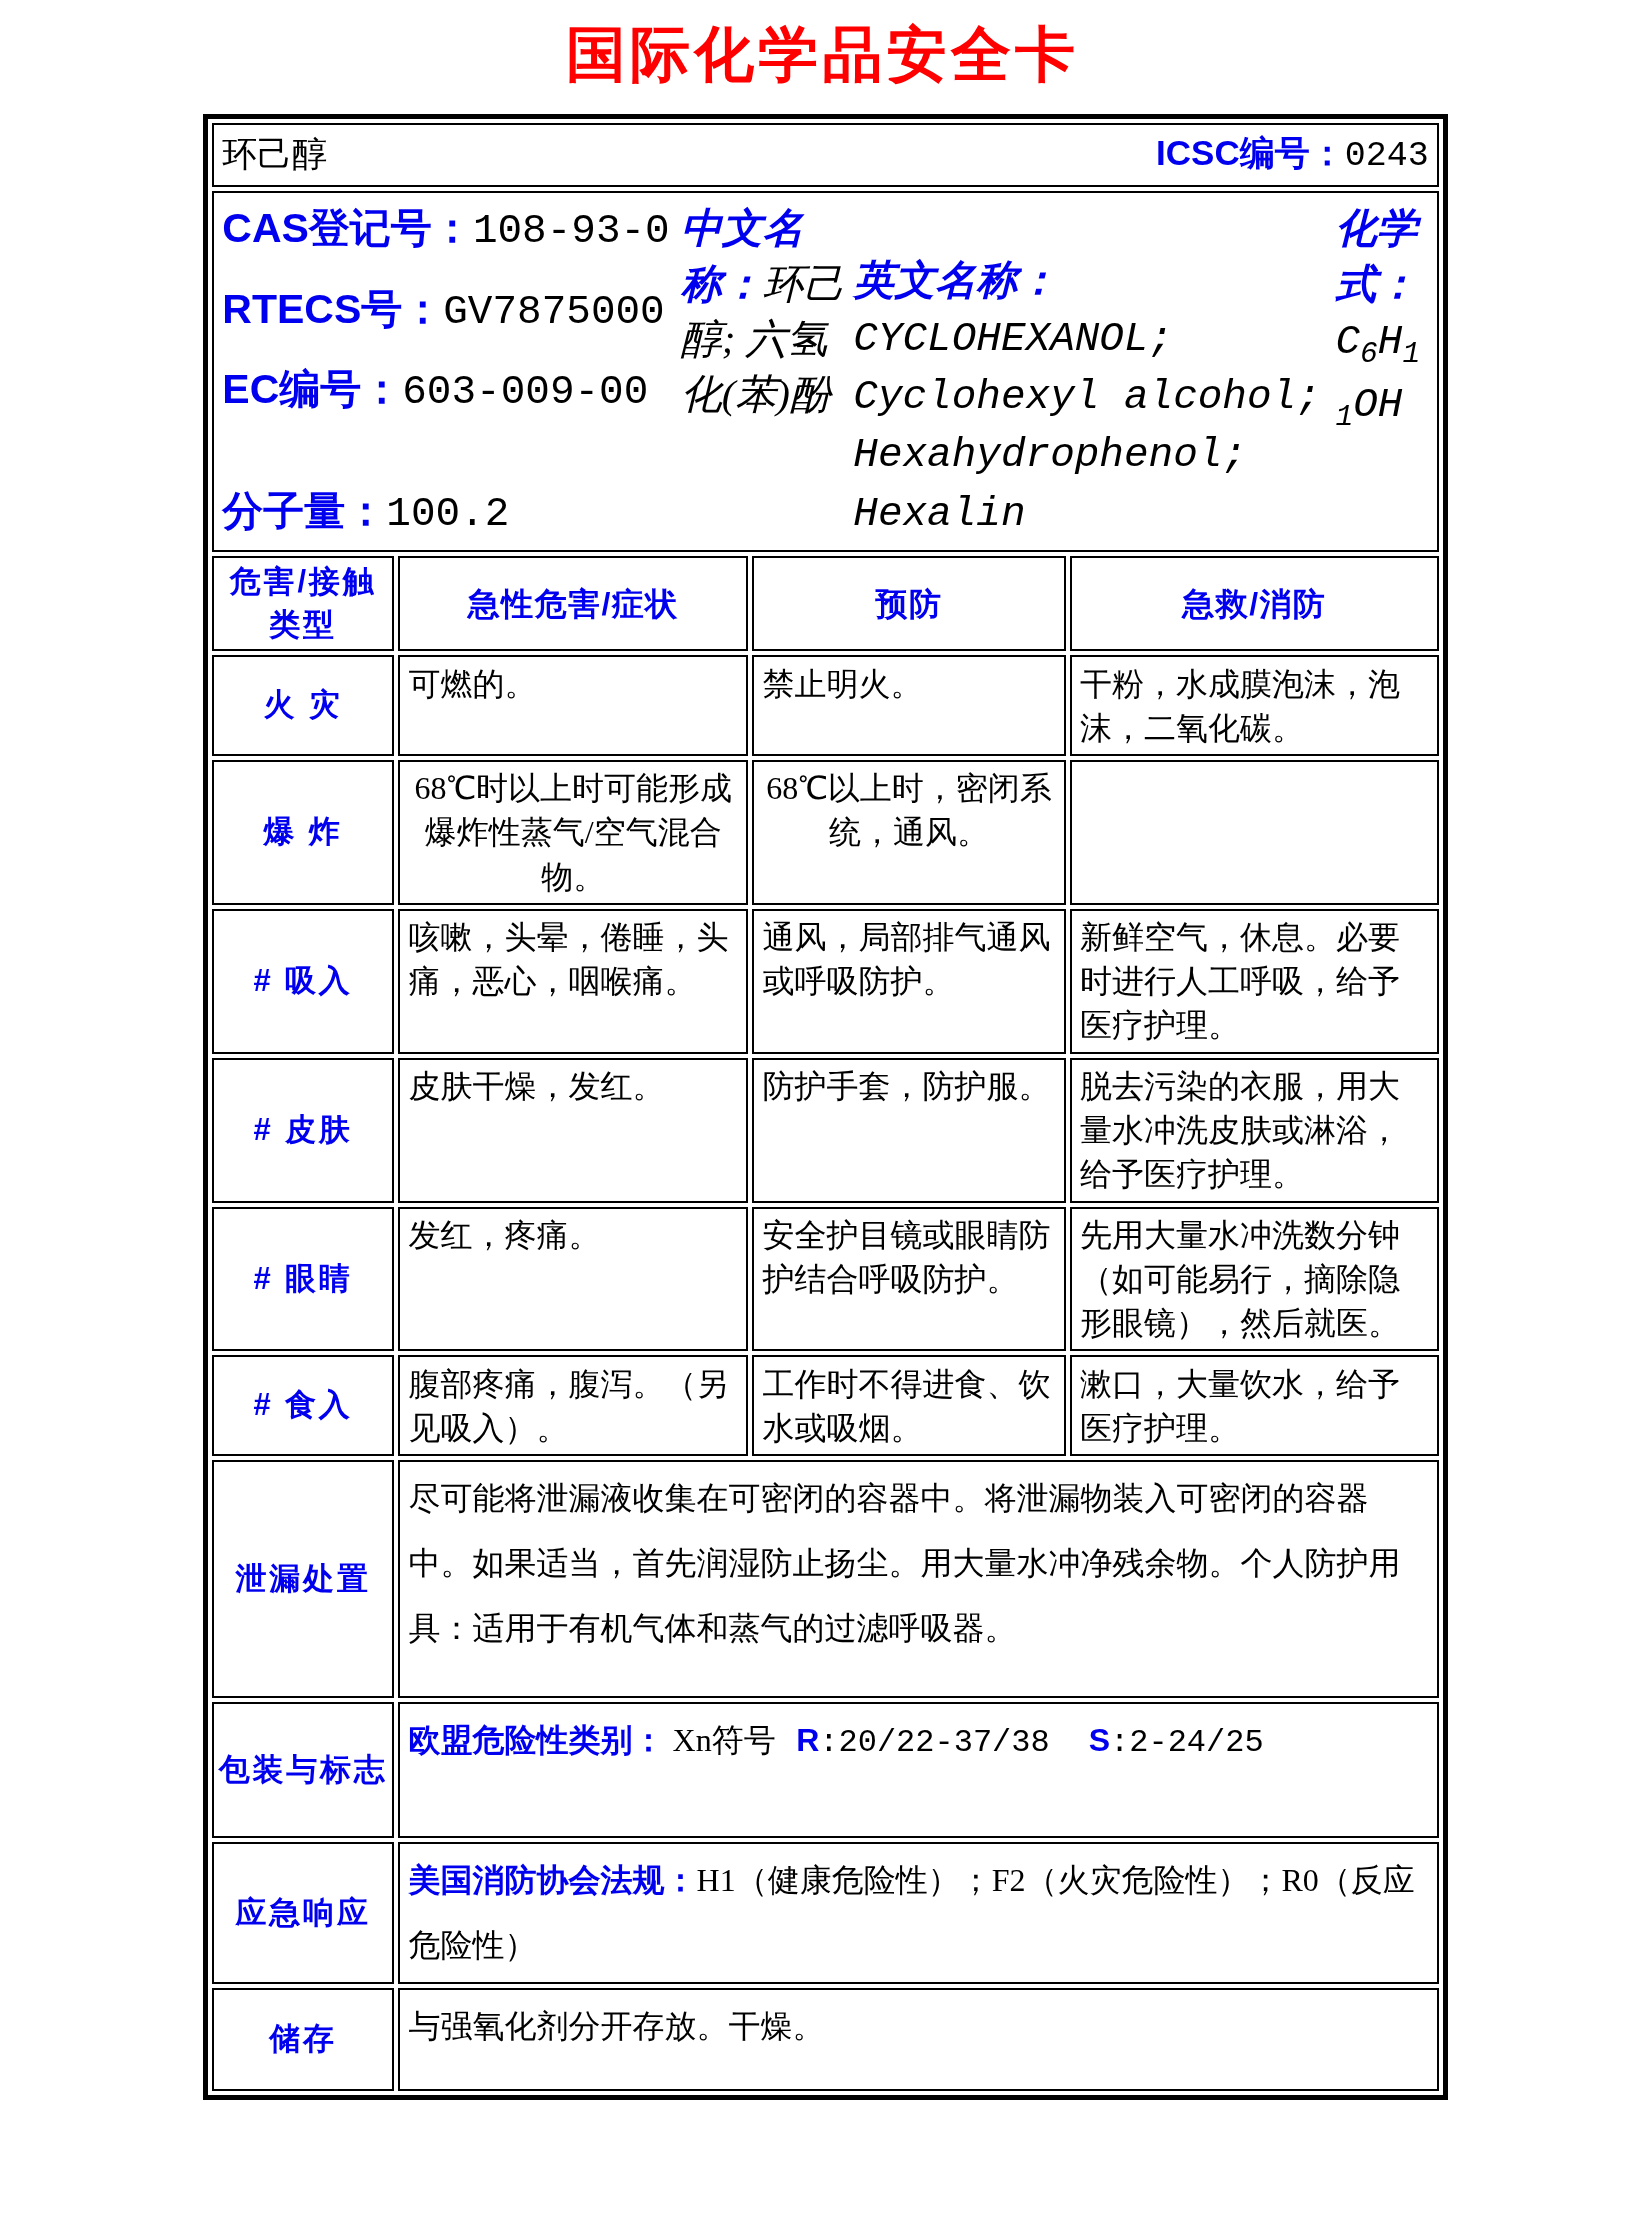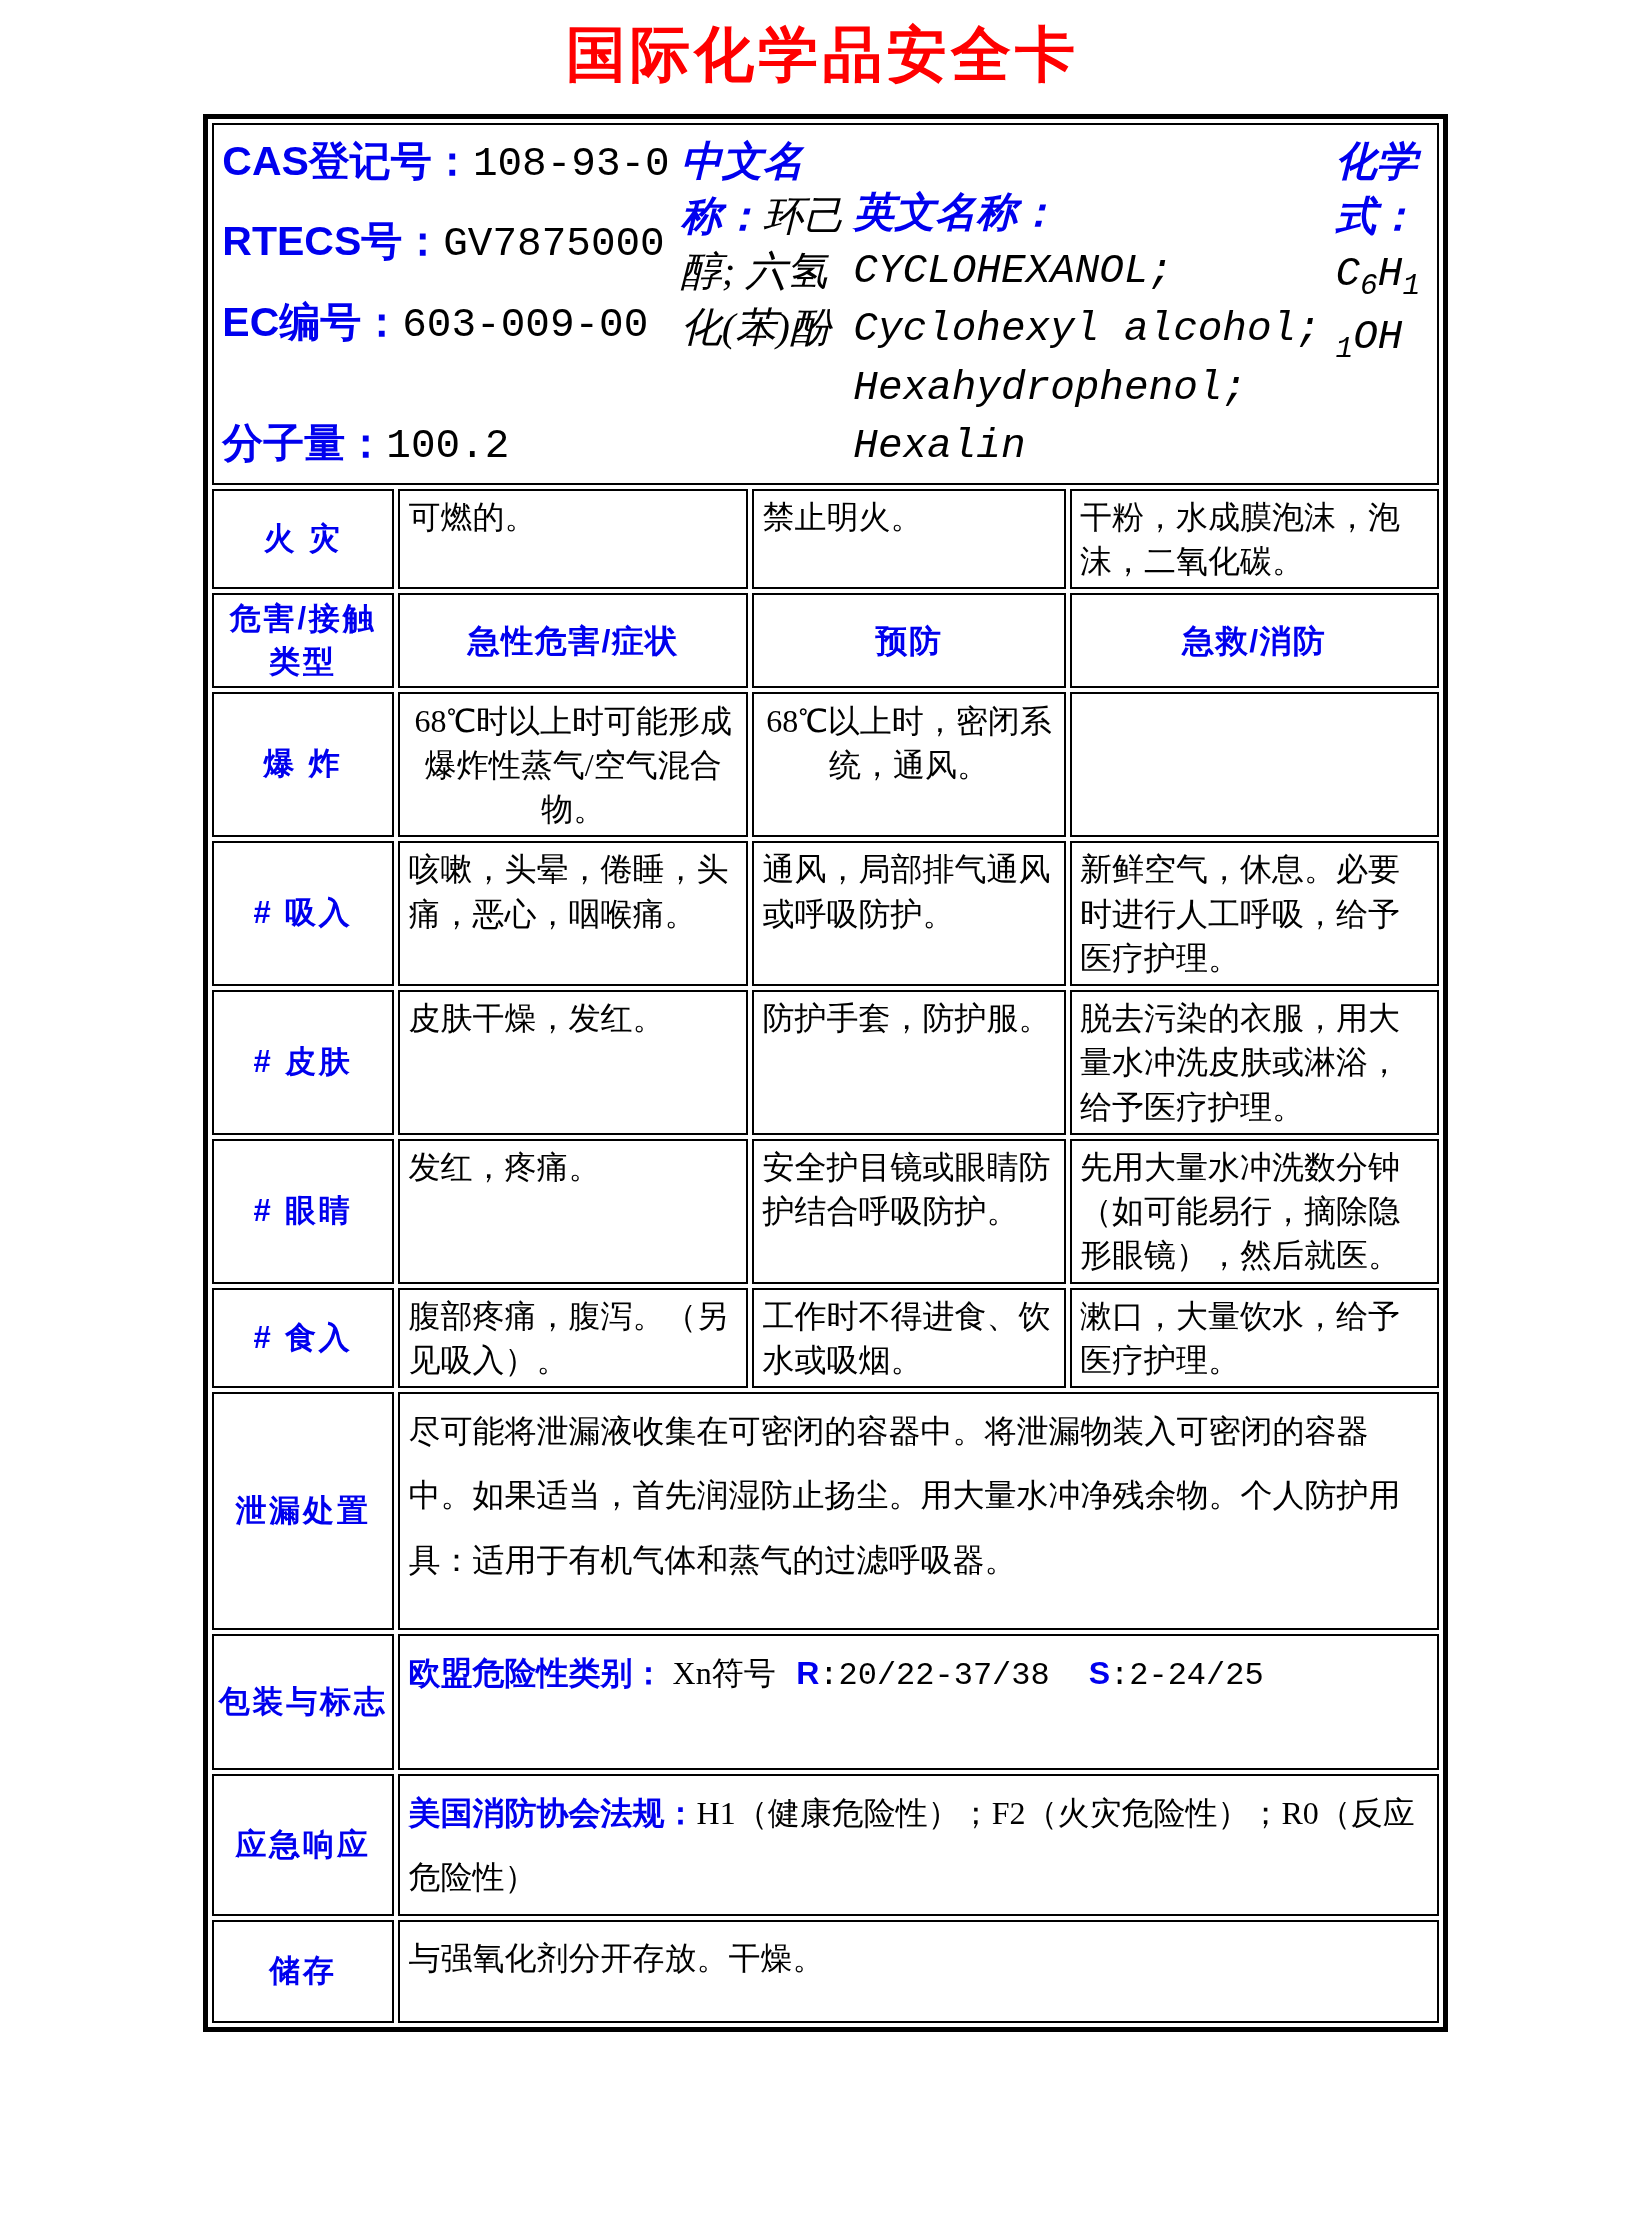--- a/index.html
+++ b/index.html
@@ -110,20 +110,30 @@
 <div class="card">
   <table class="icsc">
     <colgroup>
       <col style="width:15%">
       <col style="width:28.8%">
       <col style="width:25.8%">
       <col style="width:30.4%">
     </colgroup>
 
     <tbody>
+        <tr>
+      <td class="name-row" colspan="4">
+        <div class="name-flex">
+          <span>环己醇</span>
+          <span>
+            <span class="blue">ICSC编号：</span><span class="mono">0243</span>
+          </span>
+        </div>
+      </td>
+    </tr>
 
     <tr>
       <td class="id-cell" colspan="4">
         <div class="id-grid">
           <div class="id-left">
             <div class="id-line">
               <span class="blue">CAS登记号：</span><span class="mono">108-93-0</span>
             </div>
             <div class="id-line gap-sm">
               <span class="blue">RTECS号：</span><span class="mono">GV7875000</span>
@@ -143,37 +153,37 @@
             <div class="id-line gap-lg">
               <span class="blue">英文名称：</span><span class="mono">CYCLOHEXANOL; Cyclohexyl alcohol; Hexahydrophenol; Hexalin</span>
             </div>
             <div class="spacer"></div>
             <div class="id-line">
               <span class="blue">化学式：</span><span class="mono"><span>C</span><sub>6</sub><span>H</span><sub>11</sub><span>OH</span></span>
             </div>
           </div>
         </div>
       </td>
+    </tr>
+
+    <tr>
+      <td class="lbl h-head">
+        <div>危害/接触</div>
+        <div>类型</div>
+      </td>
+      <td class="hdr h-head">急性危害/症状</td>
+      <td class="hdr h-head">预防</td>
+      <td class="hdr h-head">急救/消防</td>
     </tr>
 
     <tr>
       <td class="lbl h-fire">火 灾</td>
       <td class="h-fire">可燃的。</td>
       <td class="h-fire">禁止明火。</td>
       <td class="h-fire">干粉，水成膜泡沫，泡沫，二氧化碳。</td>
-    </tr>
-
-    <tr>
-      <td class="lbl h-head">
-        <div>危害/接触</div>
-        <div>类型</div>
-      </td>
-      <td class="hdr h-head">急性危害/症状</td>
-      <td class="hdr h-head">预防</td>
-      <td class="hdr h-head">急救/消防</td>
     </tr>
 
     <tr>
       <td class="lbl h-expl">爆 炸</td>
       <td class="h-expl">68℃时以上时可能形成爆炸性蒸气/空气混合物。</td>
       <td class="h-expl">68℃以上时，密闭系统，通风。</td>
       <td class="h-expl"></td>
     </tr>
 
 

